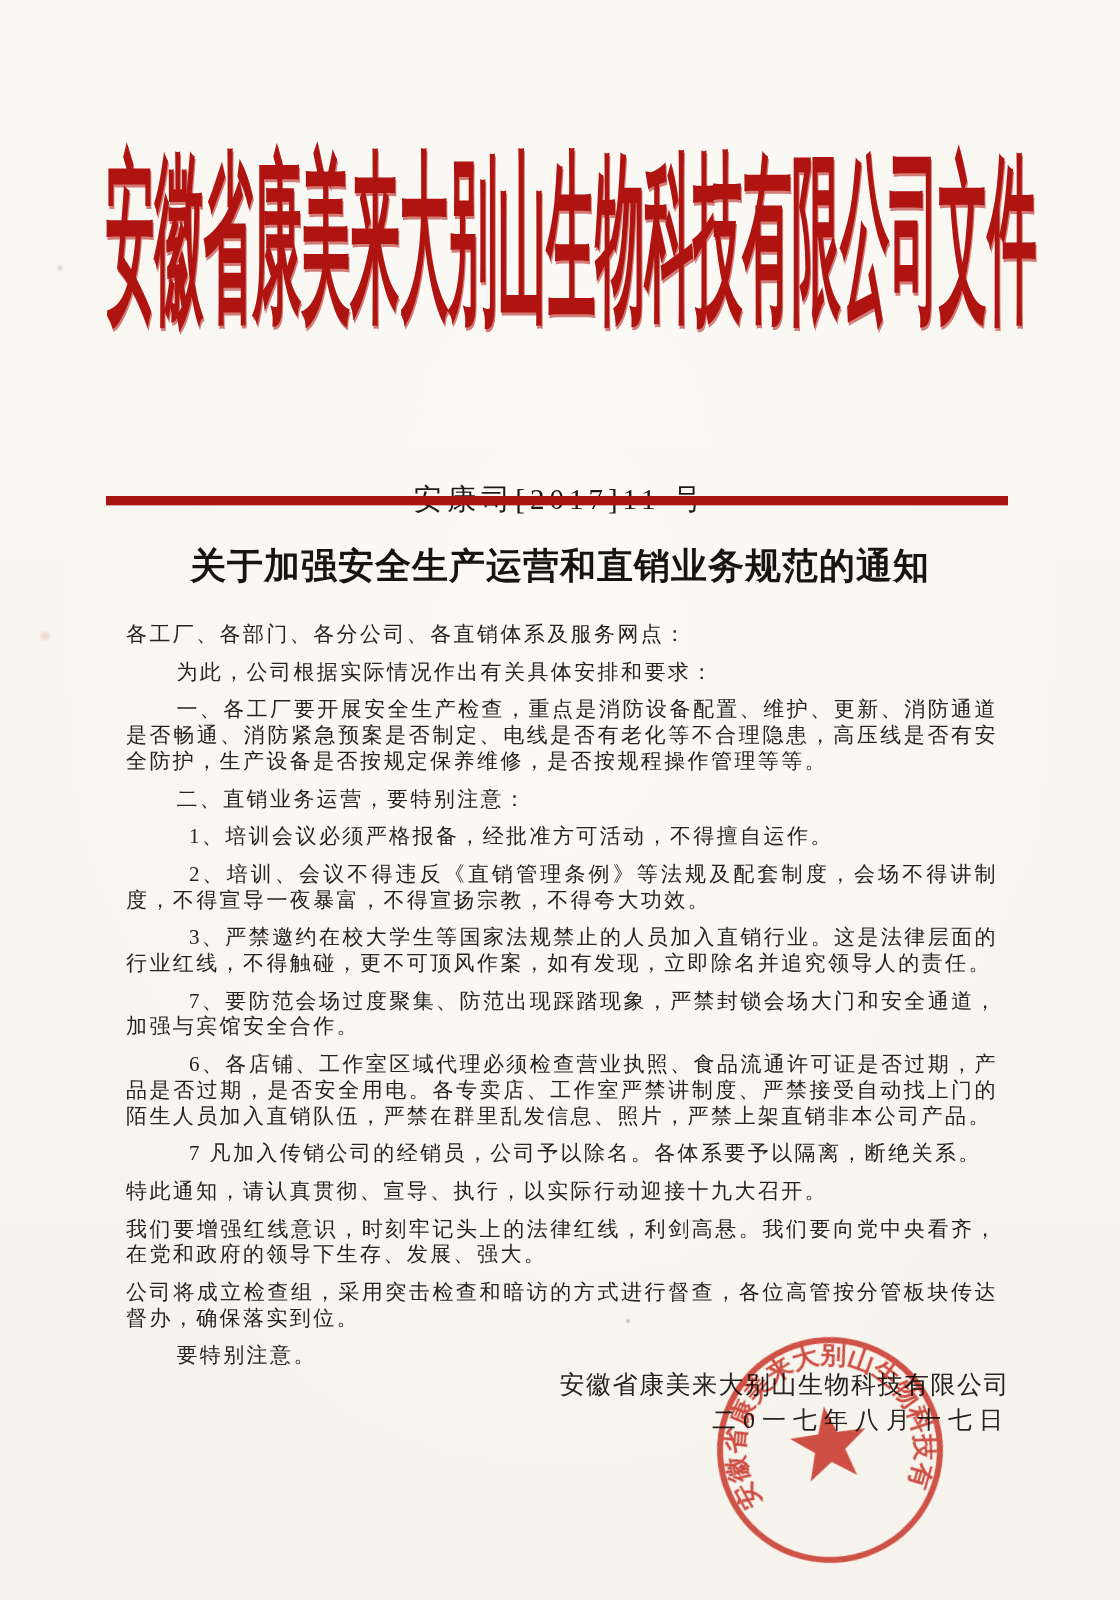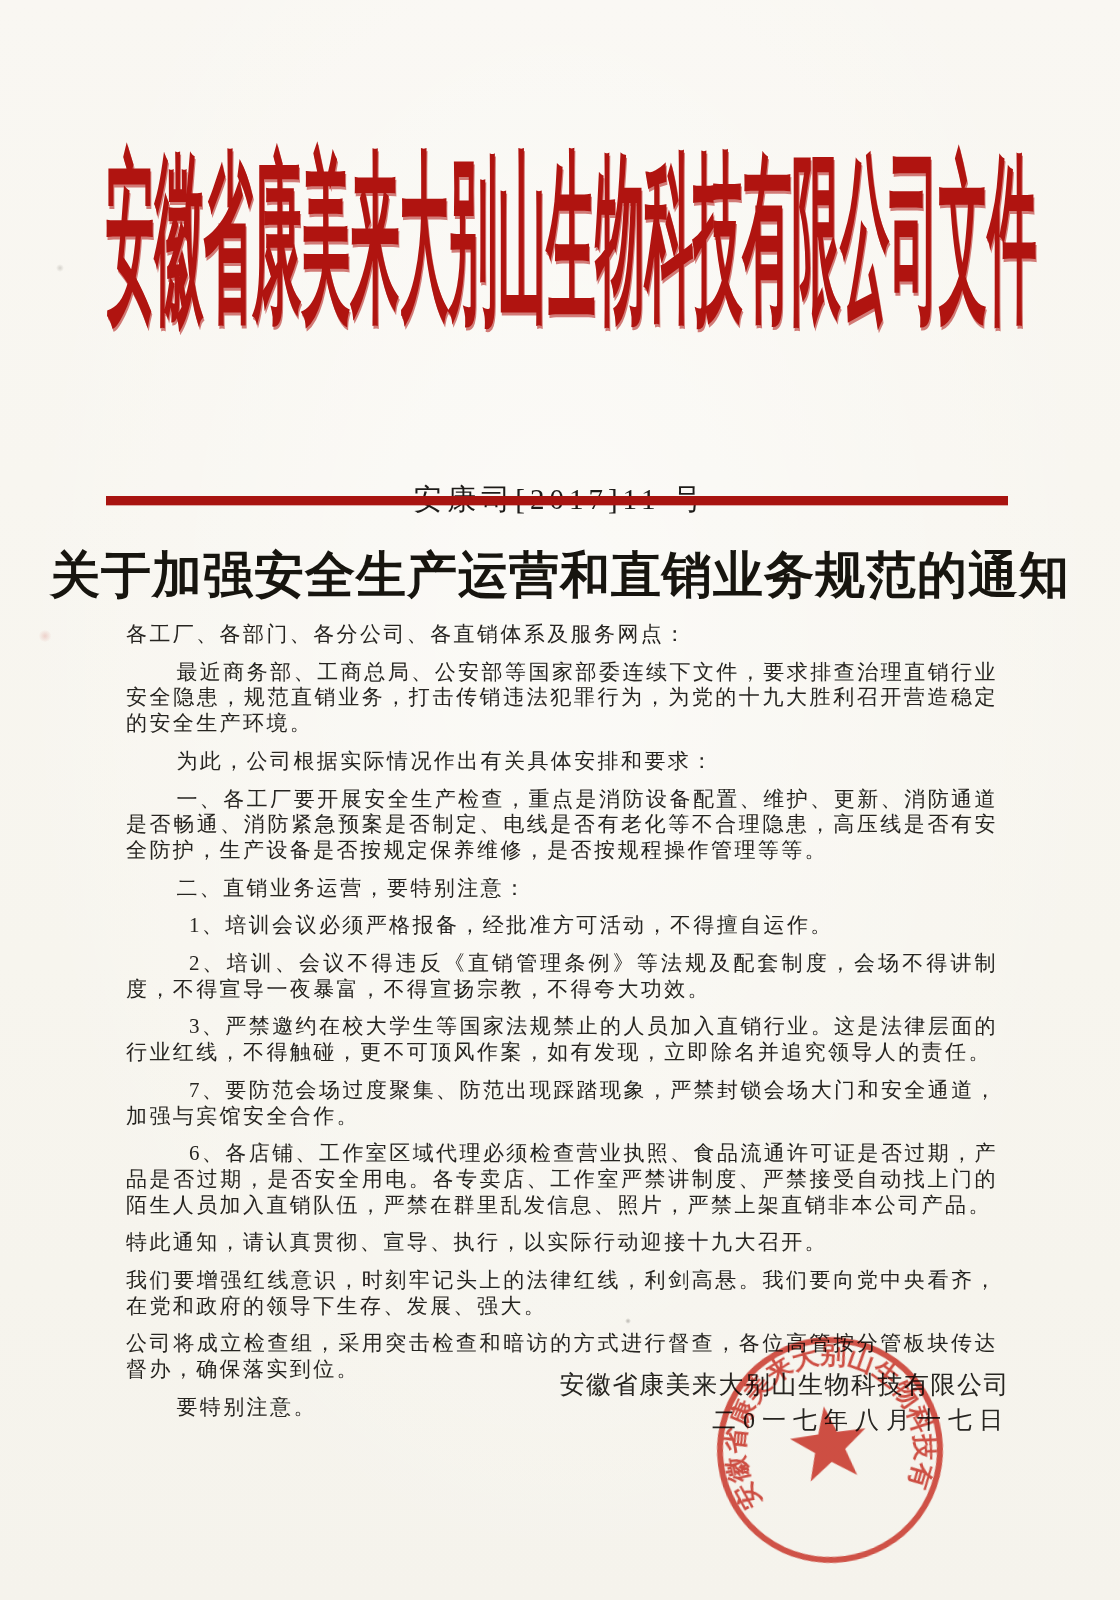--- a/index.html
+++ b/index.html
@@ -41,21 +41,21 @@
   
   .red-rule{
     position:absolute;top:496px;left:106px;width:902px;height:9px;
     background:#a81410;
     box-shadow:0 1px 0 rgba(168,20,16,.35);
   }
   
   .doc-title{
     position:absolute;top:542px;left:0;width:100%;
     text-align:center;
-    font-size:50px;font-weight:700;color:#17150f;
+    font-size:36px;font-weight:700;color:#17150f;
     letter-spacing:1px;
   }
   
   .body-text{
     position:absolute;top:610px;left:114px;width:896px;
     font-size:21px;line-height:25.7px;color:#262420;
     letter-spacing:2.4px;
     text-align:justify;
   }
   .body-text p{margin:12px;padding:0;}
@@ -97,29 +97,29 @@
   </div>
 
   <div class="doc-number">安康司[2017]11 号</div>
 
   <div class="red-rule"></div>
 
   <div class="doc-title">关于加强安全生产运营和直销业务规范的通知</div>
 
   <div class="body-text">
       <p class="none">各工厂、各部门、各分公司、各直销体系及服务网点：</p>
-      <p class="para">最近商务部、工商总局、公安部等国家部委连续下文件，要求排查治理直销行业安全隐患，规范直销业务，打击传销违法犯罪行为，为党的十九大胜利召开营造稳定的安全生产环境。</p>
       <p class="para">为此，公司根据实际情况作出有关具体安排和要求：</p>
       <p class="para">一、各工厂要开展安全生产检查，重点是消防设备配置、维护、更新、消防通道是否畅通、消防紧急预案是否制定、电线是否有老化等不合理隐患，高压线是否有安全防护，生产设备是否按规定保养维修，是否按规程操作管理等等。</p>
       <p class="para">二、直销业务运营，要特别注意：</p>
       <p class="item">1、培训会议必须严格报备，经批准方可活动，不得擅自运作。</p>
       <p class="item">2、培训、会议不得违反《直销管理条例》等法规及配套制度，会场不得讲制度，不得宣导一夜暴富，不得宣扬宗教，不得夸大功效。</p>
       <p class="item">3、严禁邀约在校大学生等国家法规禁止的人员加入直销行业。这是法律层面的行业红线，不得触碰，更不可顶风作案，如有发现，立即除名并追究领导人的责任。</p>
       <p class="item">7、要防范会场过度聚集、防范出现踩踏现象，严禁封锁会场大门和安全通道，加强与宾馆安全合作。</p>
       <p class="item">6、各店铺、工作室区域代理必须检查营业执照、食品流通许可证是否过期，产品是否过期，是否安全用电。各专卖店、工作室严禁讲制度、严禁接受自动找上门的陌生人员加入直销队伍，严禁在群里乱发信息、照片，严禁上架直销非本公司产品。</p>
+      <p class="item">7 凡加入传销公司的经销员，公司予以除名。各体系要予以隔离，断绝关系。</p>
       <p class="none">特此通知，请认真贯彻、宣导、执行，以实际行动迎接十九大召开。</p>
       <p class="none">我们要增强红线意识，时刻牢记头上的法律红线，利剑高悬。我们要向党中央看齐，在党和政府的领导下生存、发展、强大。</p>
       <p class="none">公司将成立检查组，采用突击检查和暗访的方式进行督查，各位高管按分管板块传达督办，确保落实到位。</p>
       <p class="para">要特别注意。</p>
     </div>
 
   <div class="sig-company">安徽省康美来大别山生物科技有限公司</div>
   <div class="sig-date">二0一七年八月十七日</div>
 
   <svg class="stamp" viewBox="0 0 236 236" xmlns="http://www.w3.org/2000/svg">

